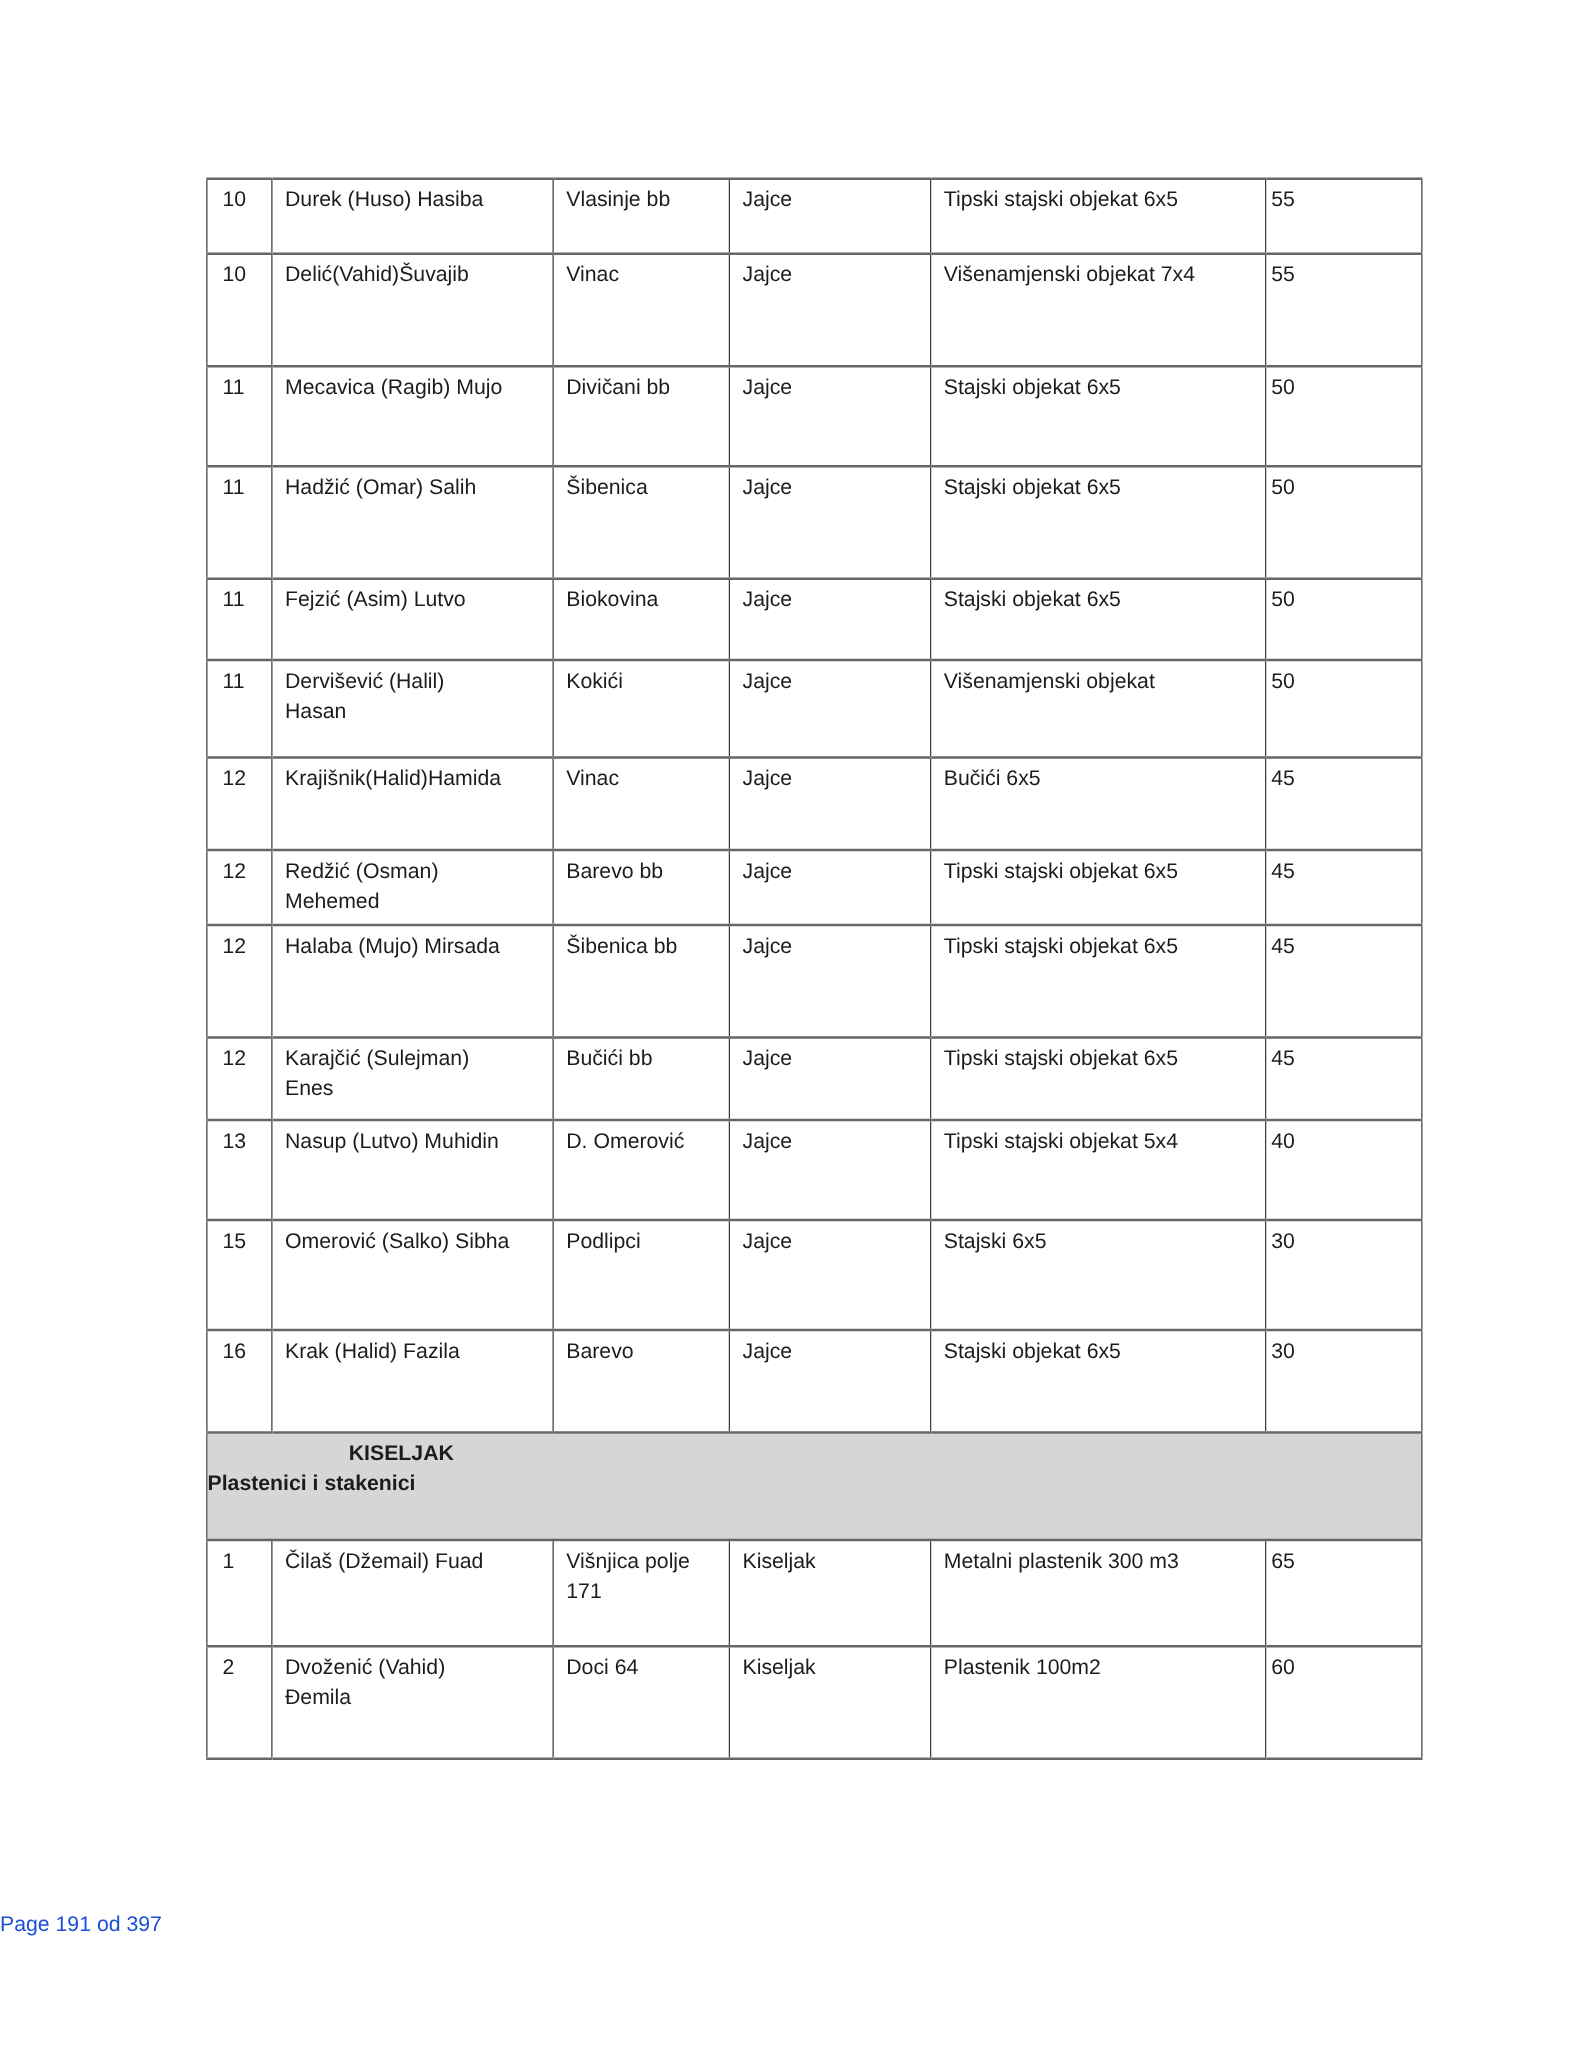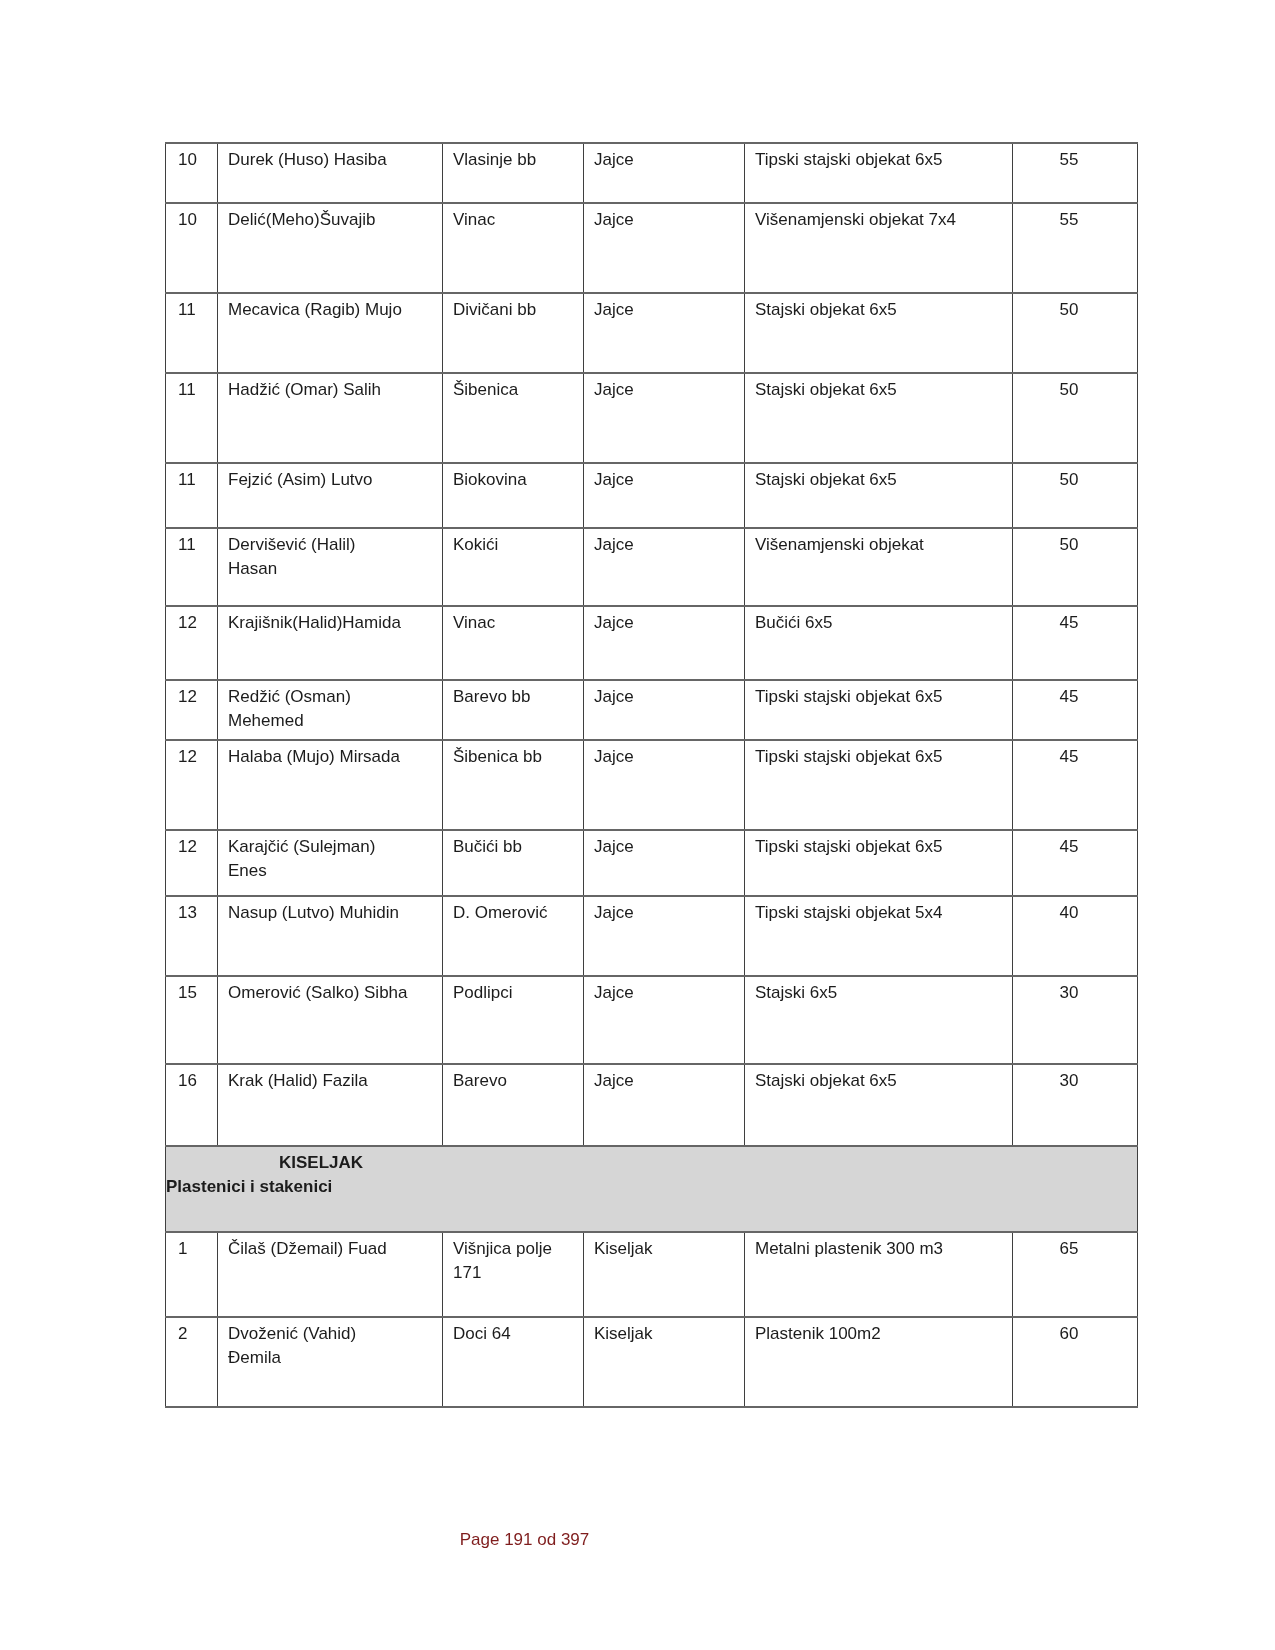--- a/index.html
+++ b/index.html
@@ -36,38 +36,37 @@
     border-top: 2px solid #666666;
     border-bottom: 2px solid #666666;
     vertical-align: top;
     font-size: 17px;
     line-height: 24px;
     padding: 4px 8px 3px 10px;
     white-space: pre-line;
     overflow: hidden;
   }
   td.no    { padding-left: 12px; }
-  td.score { text-align: center; padding-left: 4px; padding-right: 16px; }
+  td.score { text-align: left; padding-left: 4px; padding-right: 16px; }
   tr.section td {
     background: #d6d6d6;
     font-weight: bold;
     padding: 4px 0 0 0;
     white-space: normal;
   }
   .sec-title    { padding-left: 113px; line-height: 24px; }
   .sec-subtitle {  line-height: 24px; }
   .footer {
     position: absolute;
     left: 0;
     top: 1528px;
     width: 1049px;
-    text-align: center;
     font-size: 17px;
     line-height: 24px;
-    color: #7f1d1d;
+    color: #1d4ed8;
   }
 </style>
 </head>
 <body>
 
 <div class="page">
   <table class="records">
     <colgroup>
       <col class="c-no">
       <col class="c-name">
@@ -81,21 +80,21 @@
     <td class="no">10</td>
     <td class="name">Durek (Huso) Hasiba</td>
     <td class="addr">Vlasinje bb</td>
     <td class="city">Jajce</td>
     <td class="obj">Tipski stajski objekat 6x5</td>
     <td class="score">55</td>
   </tr>
 
   <tr style="height: 90px;">
     <td class="no">10</td>
-    <td class="name">Delić(Meho)Šuvajib</td>
+    <td class="name">Delić(Vahid)Šuvajib</td>
     <td class="addr">Vinac</td>
     <td class="city">Jajce</td>
     <td class="obj">Višenamjenski objekat 7x4</td>
     <td class="score">55</td>
   </tr>
 
   <tr style="height: 80px;">
     <td class="no">11</td>
     <td class="name">Mecavica (Ragib) Mujo</td>
     <td class="addr">Divičani bb</td>

